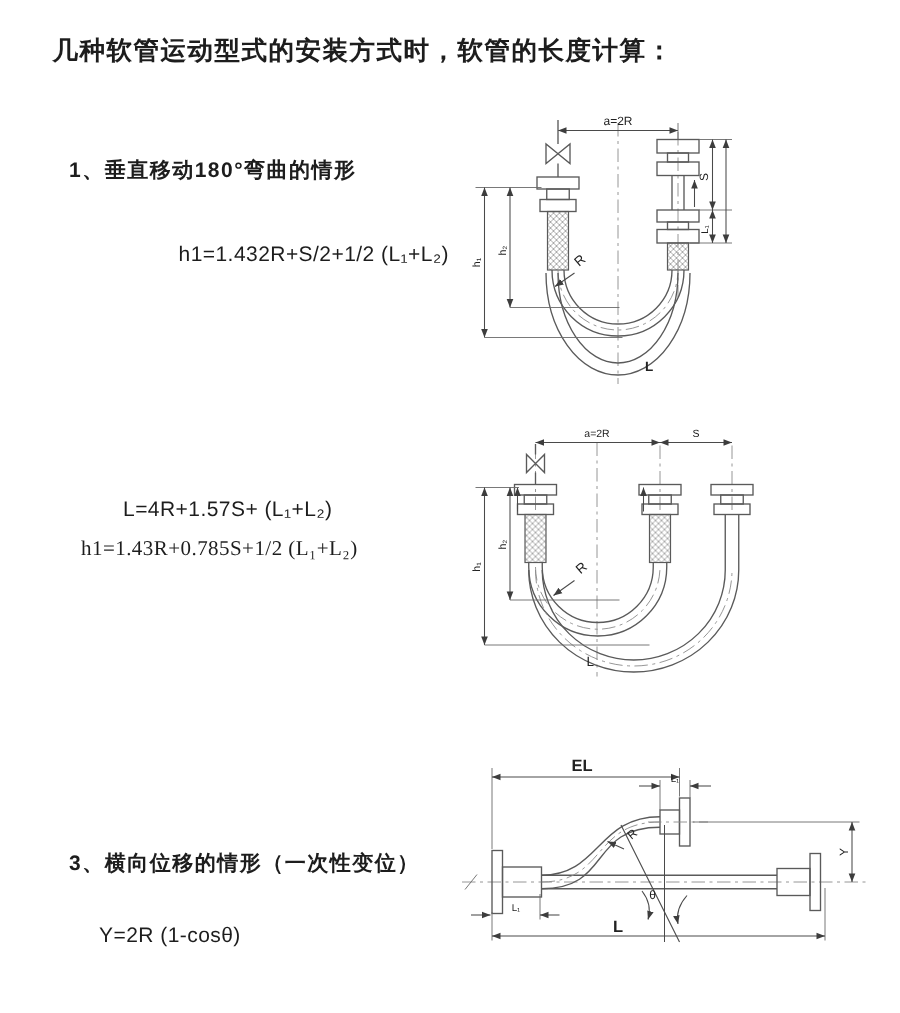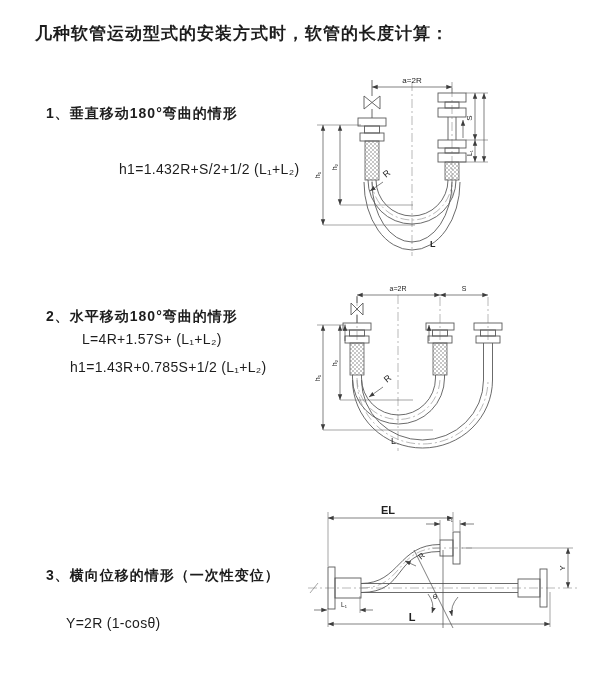--- a/index.html
+++ b/index.html
@@ -19,23 +19,22 @@
 </head>
 <body>
 
 <div class="page">
 
   <div class="title">几种软管运动型式的安装方式时，软管的长度计算：</div>
 
   <div class="heading" style="left:46px;top:105px;">1、垂直移动180°弯曲的情形</div>
   <div class="formula" style="left:84px;top:161px;margin-left:35px;">h1=1.432R+S/2+1/2 (L₁+L₂)</div>
 
-  <div class="heading" style="left:46px;top:308px;">2、水平移动180°弯曲的情形</div>
   <div class="formula" style="left:82px;top:331px;">L=4R+1.57S+ (L₁+L₂)</div>
-  <div class="formula" style="left:70px;top:359px;">h1=1.43R+0.785S+1/2 (L₁+L₂)</div>
+  <div class="formula" style="left:54px;top:359px;font-family:Liberation Serif, serif;">h1=1.43R+0.785S+1/2 (L₁+L₂)</div>
 
   <div class="heading" style="left:46px;top:523px;margin-top:44px;">3、横向位移的情形（一次性变位）</div>
   <div class="formula" style="left:66px;top:575px;margin-top:40px;">Y=2R (1-cosθ)</div>
 
   <svg class="diag" style="left:313px;top:70px;" width="280" height="190" viewBox="0 0 280 190">
     <defs>
       <marker id="ar" viewBox="0 0 10 10" refX="9" refY="5" markerWidth="9" markerHeight="9" orient="auto-start-reverse">
         <path d="M0,1.5 L9,5 L0,8.5 z" fill="#3d3d3d"></path>
       </marker>
       <pattern id="hatch" width="4" height="4" patternUnits="userSpaceOnUse">

